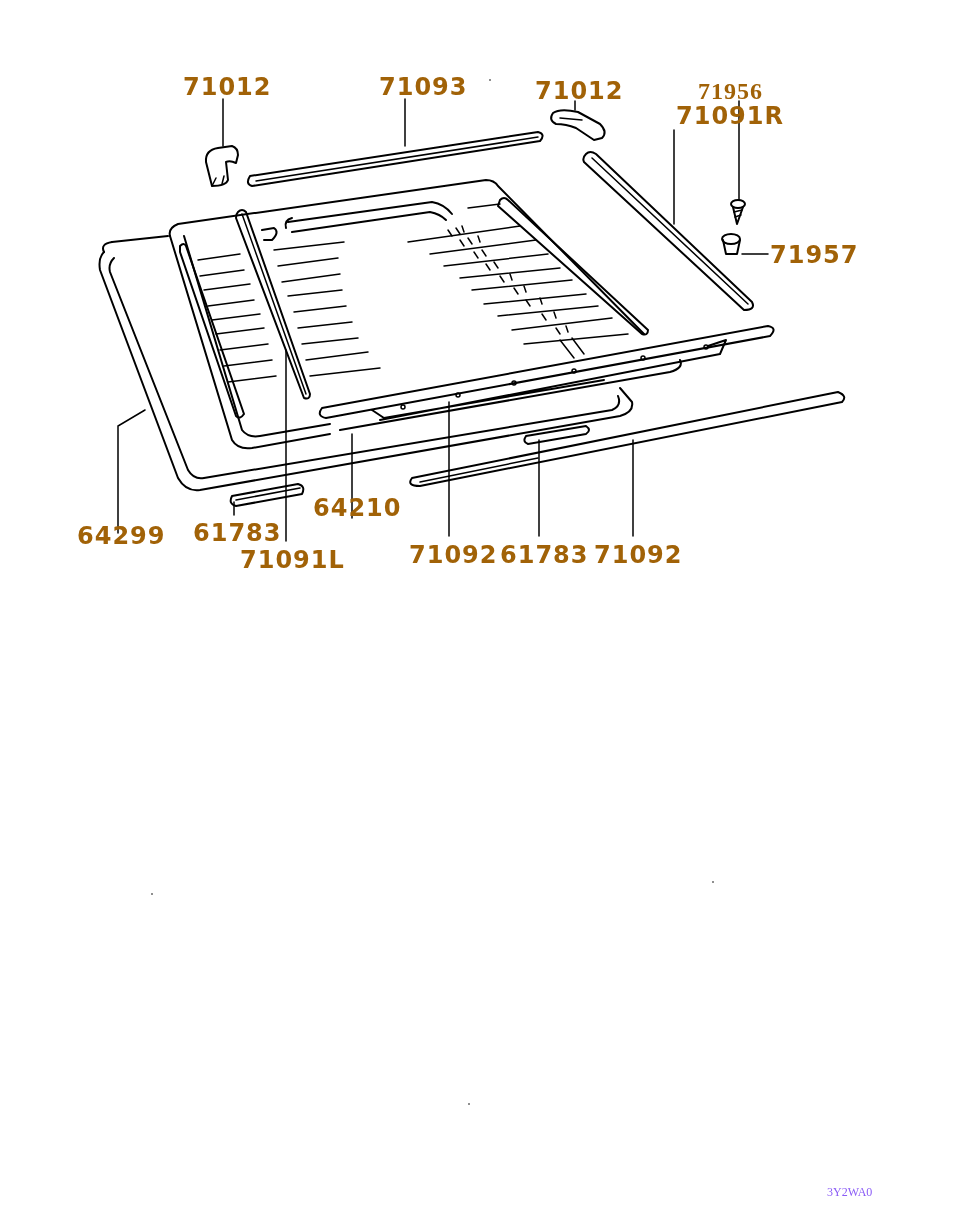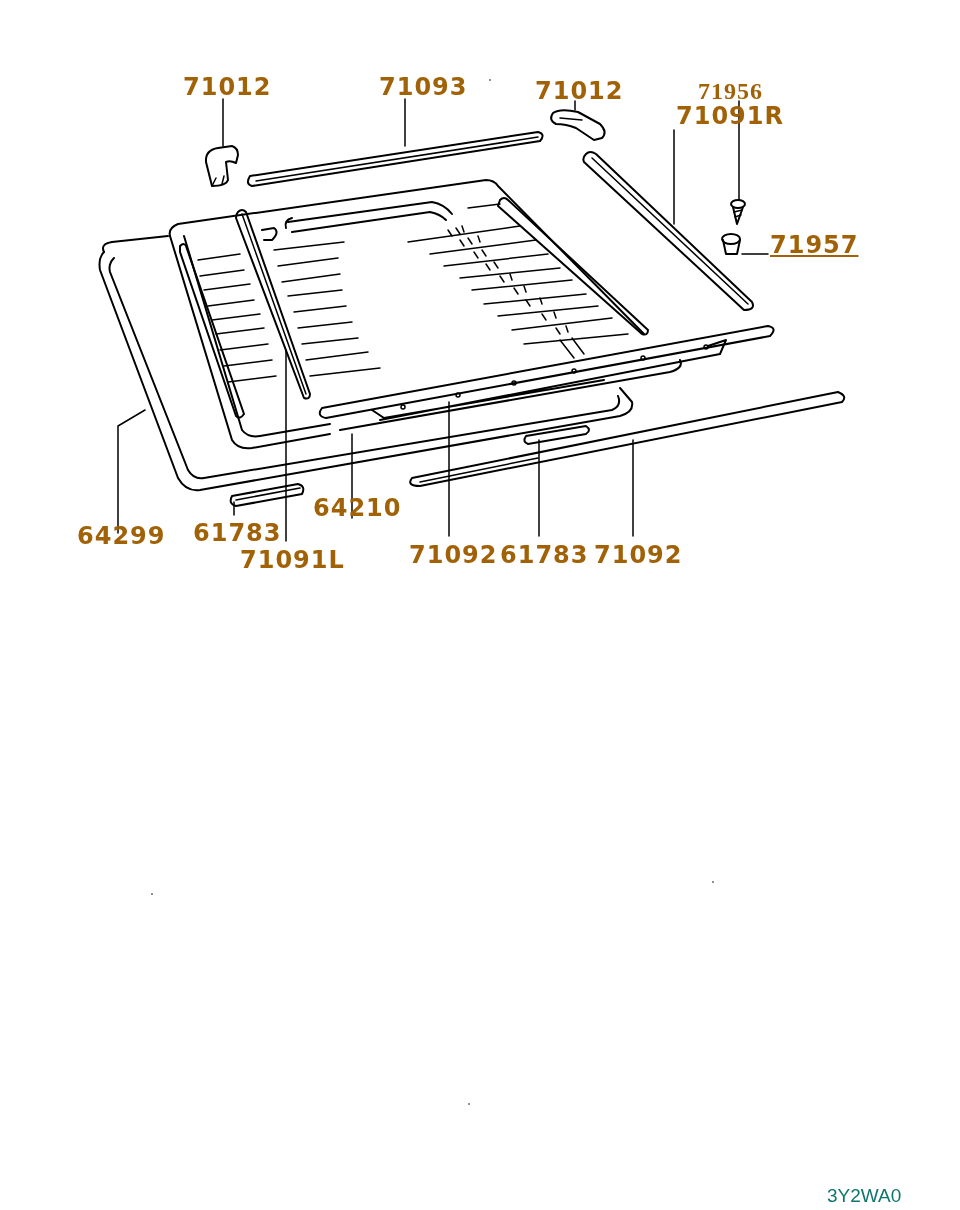--- a/index.html
+++ b/index.html
@@ -10,23 +10,23 @@
     font-family: "DejaVu Sans", sans-serif;
     font-weight: bold;
     font-size: 24px;
     letter-spacing: 1px;
     color: #a16207;
     line-height: 1;
     white-space: nowrap;
   }
   .code {
     position: absolute;
-    font-family: Liberation Sans, sans-serif;
-    font-size: 19px;
-    color: #0f766e;
+    font-family: Liberation Serif, serif;
+    font-size: 12px;
+    color: #8b5cf6;
     line-height: 1;
   }
   svg .s { fill: none; stroke: #000; stroke-width: 2; stroke-linejoin: round; stroke-linecap: round; }
   svg .t { fill: none; stroke: #000; stroke-width: 1.5; stroke-linecap: round; }
   svg .w { fill: #fff; stroke: #000; stroke-width: 2; stroke-linejoin: round; }
 </style>
 </head>
 <body>
 
 <svg id="canvas" viewBox="0 0 960 1210" xmlns="http://www.w3.org/2000/svg">
@@ -137,21 +137,21 @@
   <circle cx="152" cy="894" r="0.8" fill="#000"></circle>
   <circle cx="713" cy="882" r="0.8" fill="#000"></circle>
   <circle cx="469" cy="1104" r="0.8" fill="#000"></circle>
 </svg>
 
 <div class="lbl" style="left:183px;top:75px;">71012</div>
 <div class="lbl" style="left:379px;top:75px;">71093</div>
 <div class="lbl" style="left:535px;top:79px;">71012</div>
 <div class="lbl" style="left:698px;top:79px;font-family:Liberation Serif, serif;">71956</div>
 <div class="lbl" style="left:628px;top:104px;margin-left:48px;">71091R</div>
-<div class="lbl" style="left:770px;top:233px;text-decoration:underline;">71957</div>
+<div class="lbl" style="left:770px;top:243px;">71957</div>
 <div class="lbl" style="left:77px;top:524px;">64299</div>
 <div class="lbl" style="left:193px;top:521px;">61783</div>
 <div class="lbl" style="left:240px;top:548px;text-align:right;">71091L</div>
 <div class="lbl" style="left:313px;top:496px;">64210</div>
 <div class="lbl" style="left:409px;top:543px;">71092</div>
 <div class="lbl" style="left:500px;top:543px;">61783</div>
 <div class="lbl" style="left:594px;top:543px;">71092</div>
 
 <div class="code" style="left:827px;top:1186px;">3Y2WA0</div>
 

